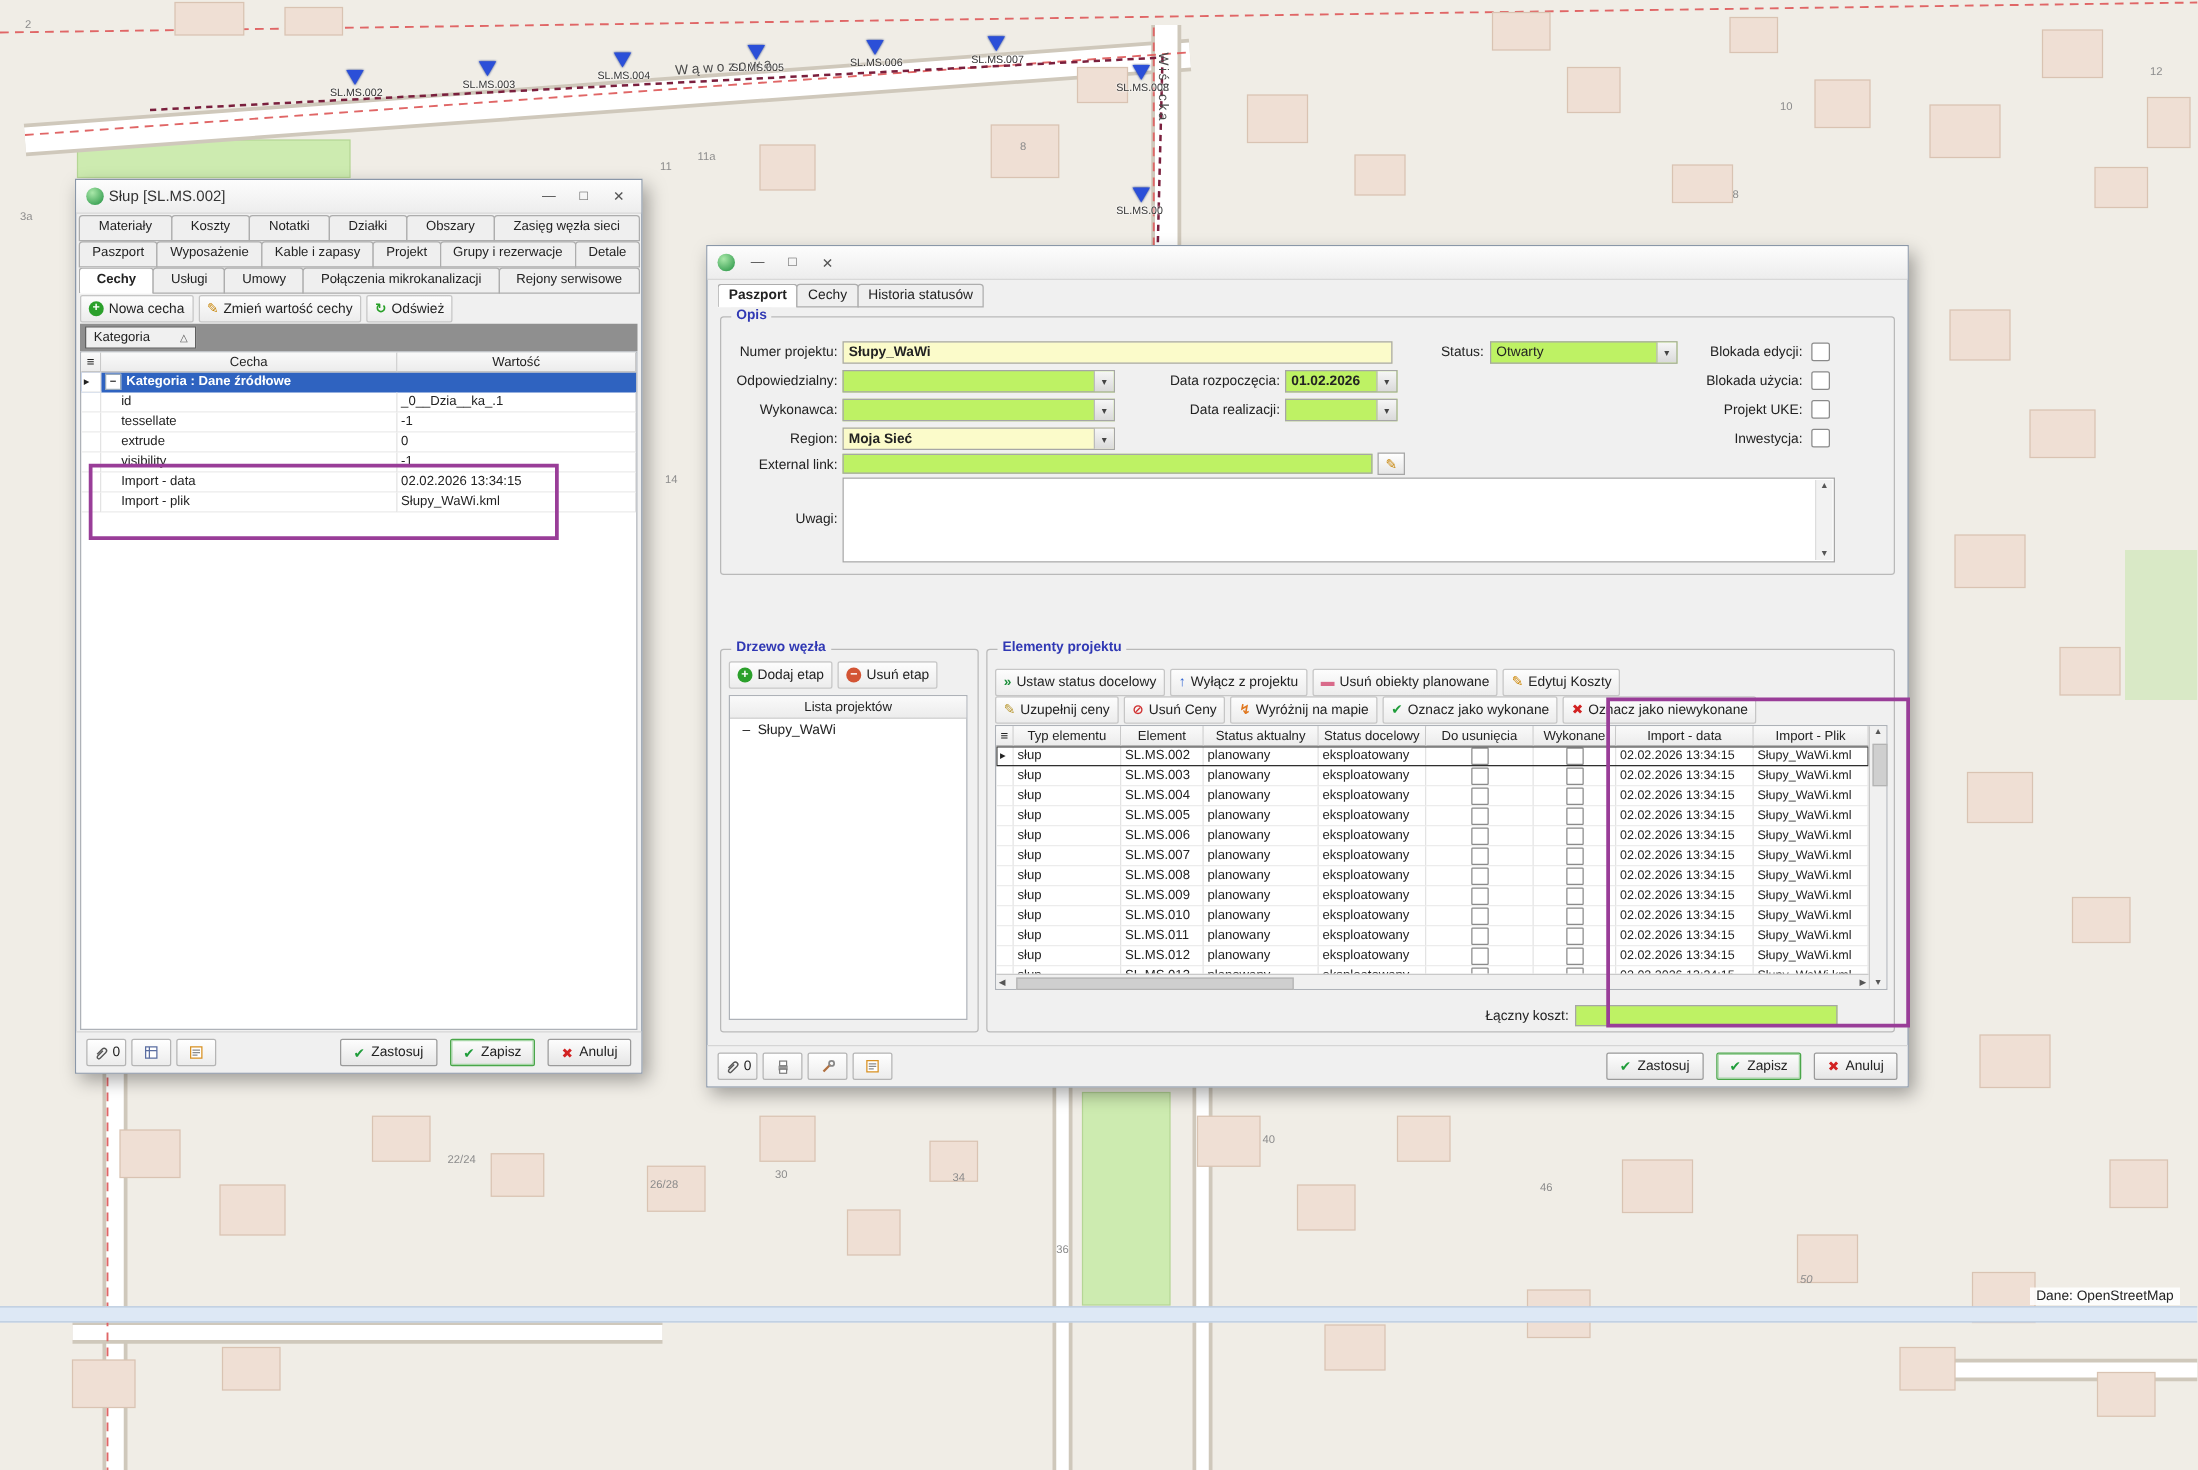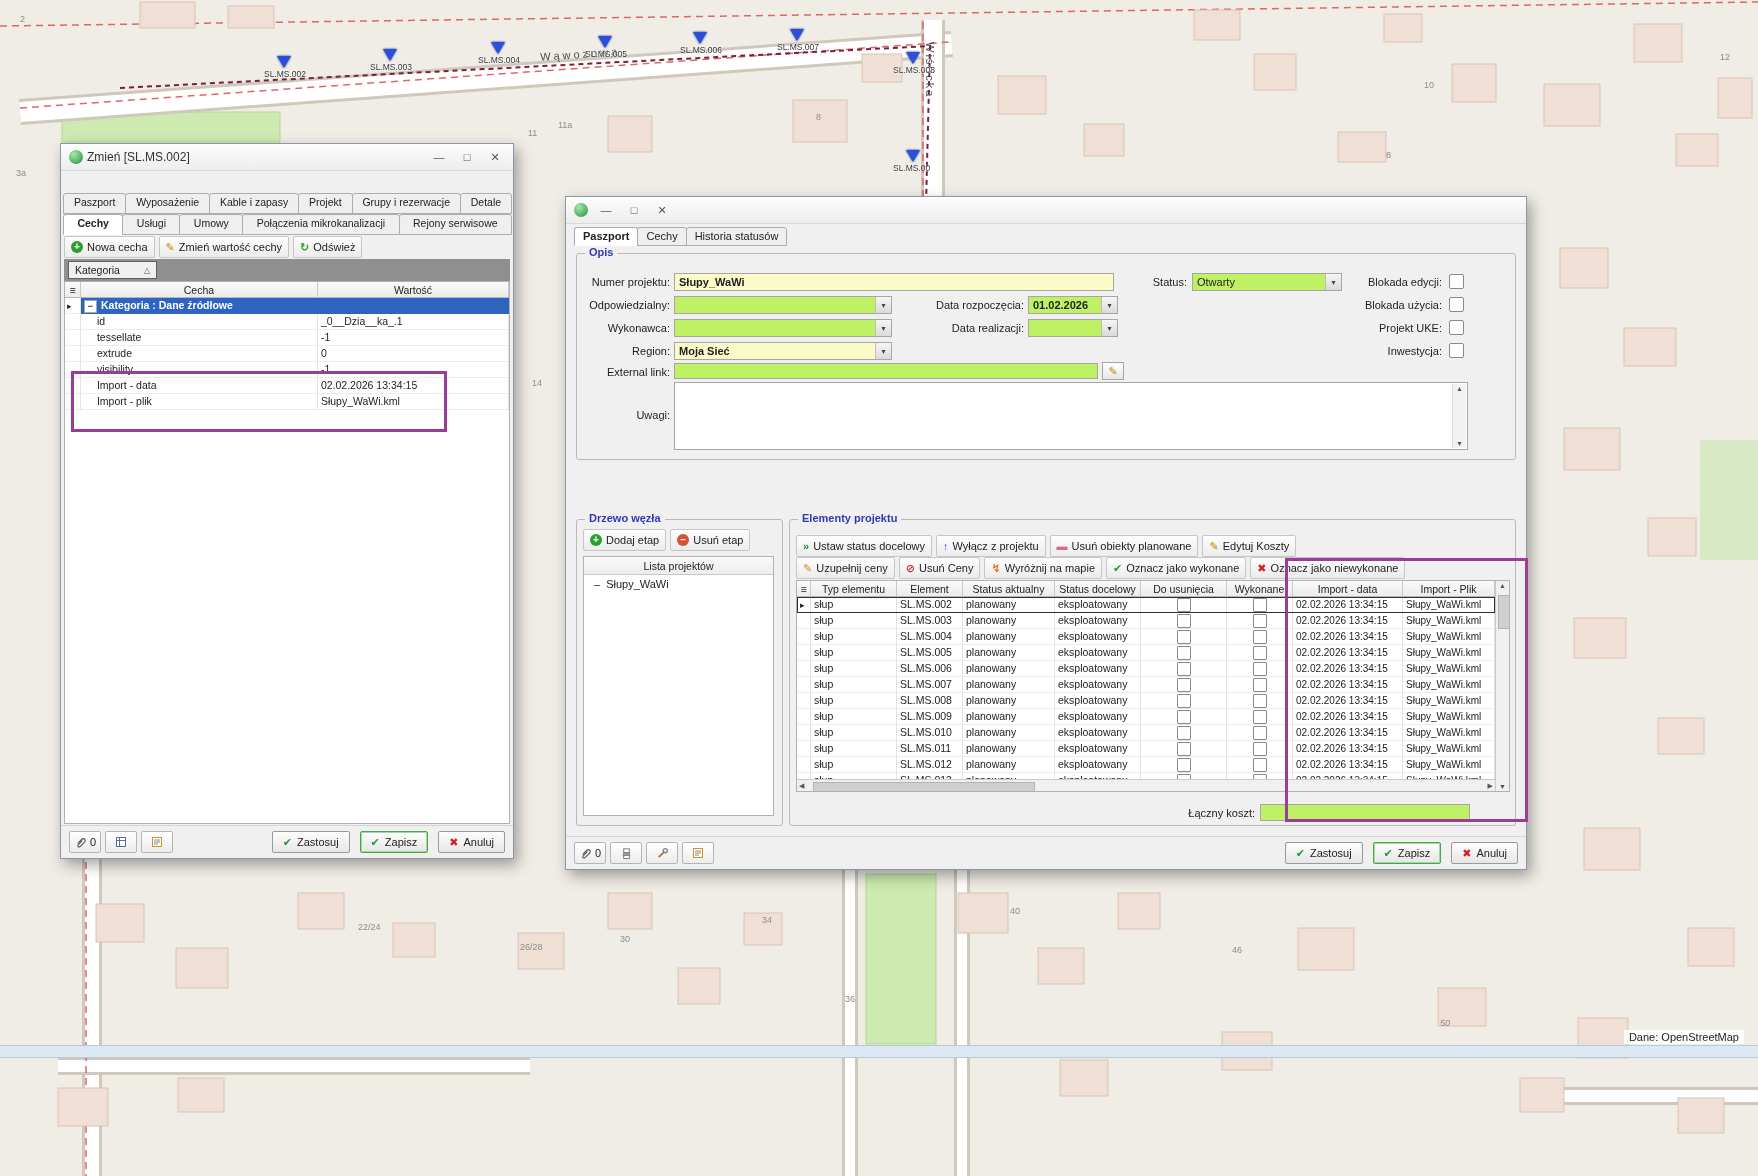--- a/index.html
+++ b/index.html
@@ -233,21 +233,21 @@
       <div class="parcel-num" style="left: 1720px; top: 52px;">12</div>
 
       <div class="parcel-num" style="left: 532px; top: 378px;">14</div>
 
       <div class="parcel-num" style="left: 358px; top: 922px;">22/24</div>
 
       <div class="parcel-num" style="left: 520px; top: 942px;">26/28</div>
 
       <div class="parcel-num" style="left: 620px; top: 934px;">30</div>
 
-      <div class="parcel-num" style="left: 762px; top: 915px;">34</div>
+      <div class="parcel-num" style="left: 762px; top: 937px;">34</div>
 
       <div class="parcel-num" style="left: 845px; top: 994px;">36</div>
 
       <div class="parcel-num" style="left: 1010px; top: 906px;">40</div>
 
       <div class="parcel-num" style="left: 1232px; top: 945px;">46</div>
 
       <div class="parcel-num" style="left: 1440px; top: 1018px; font-style: italic;">50</div>
     </div>
 
@@ -294,28 +294,37 @@
       </div>
     </div>
 
   <div class="attribution">Dane: OpenStreetMap</div>
   <div class="bottom-strip"></div>
 </div>
 
 <div class="window" style="left:60px;top:143px;width:452px;height:714px">
   <div class="titlebar">
     <span class="win-ico"></span>
-    <span class="win-title">Zmień [SL.MS.002]</span>
+    <span class="win-title">Słup [SL.MS.002]</span>
     <span class="win-btns">
       <span class="win-btn">—</span>
       <span class="win-btn">□</span>
       <span class="win-btn">✕</span>
     </span>
   </div>
 
+  <div class="tabrow" style="top:28px">
+
+  <div class="tab">Materiały</div>
+      <div class="tab">Koszty</div>
+      <div class="tab">Notatki</div>
+      <div class="tab">Działki</div>
+      <div class="tab">Obszary</div>
+      <div class="tab">Zasięg węzła sieci</div>
+    </div>
   <div class="tabrow" style="top:49px">
 
   <div class="tab">Paszport</div>
       <div class="tab">Wyposażenie</div>
       <div class="tab">Kable i zapasy</div>
       <div class="tab">Projekt</div>
       <div class="tab">Grupy i rezerwacje</div>
       <div class="tab">Detale</div>
     </div>
   <div class="tabrow" style="top:70px">

